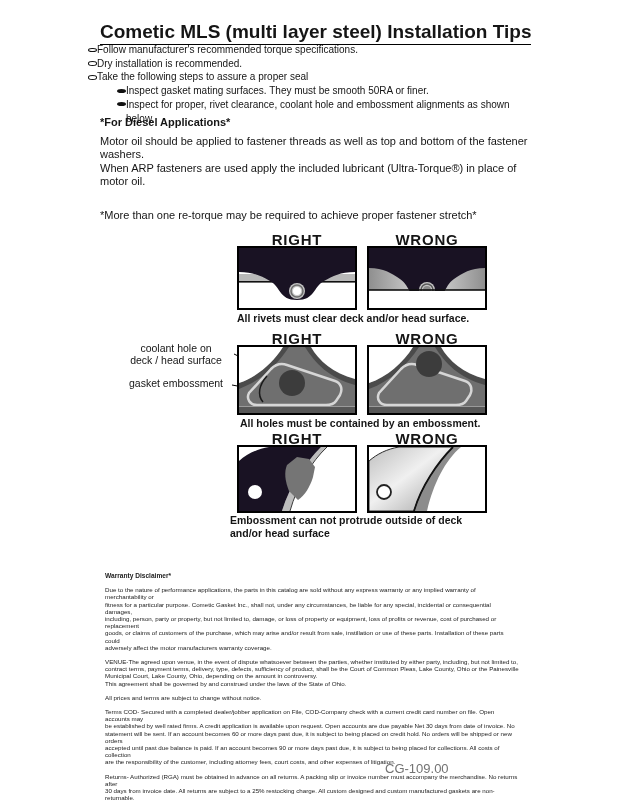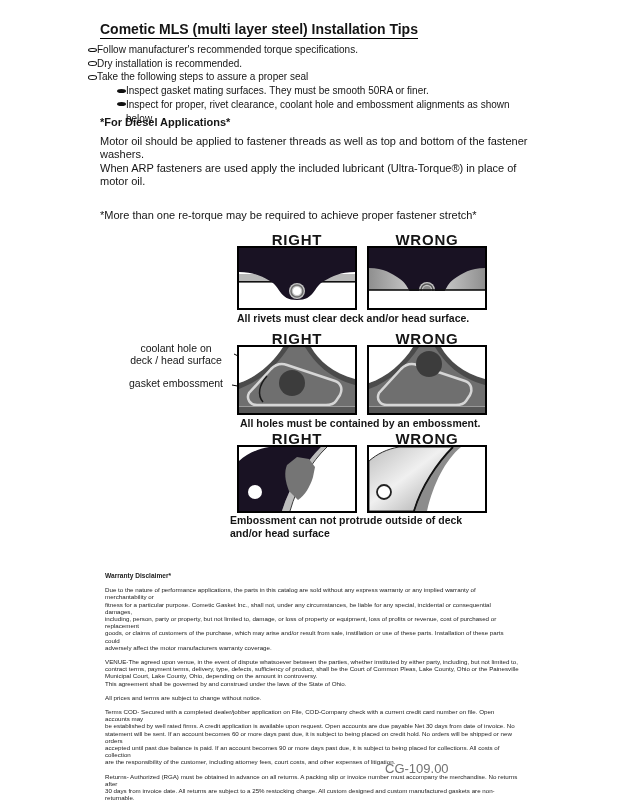--- a/index.html
+++ b/index.html
@@ -3,21 +3,21 @@
 <meta charset="utf-8">
 <style>
   * { margin:0; padding:0; box-sizing:border-box; }
   html,body { background:#ffffff; }
   .page {
     position:relative; width:618px; height:800px; background:#fff;
     font-family:"Liberation Sans", sans-serif; color:#151515; overflow:hidden;
   }
   .abs { position:absolute; }
   .doc-title {
-    left:100px; top:21px; font-size:14px; font-weight:bold;
+    left:100px; top:21px; font-size:19px; font-weight:bold;
     border-bottom:1.6px solid #000; padding-bottom:1px;
   }
   .bullets { left:88px; top:43px; width:445px; font-size:10px; line-height:13.7px; }
   .bullet { display:flex; align-items:flex-start; }
   .b-marker { flex:0 0 9px; margin-top:4.6px; }
   .b-marker.o { width:4.5px; height:4.5px; border:1px solid #111; border-radius:50%; }
   .b-marker.f { width:4px; height:4px; background:#111; border-radius:50%; }
   .bullet.sub { margin-left:29px; }
   .sec-head { font-size:11px; font-weight:bold; }
   .body-par { font-size:11px; line-height:13.4px; white-space:pre-line; width:440px; }

